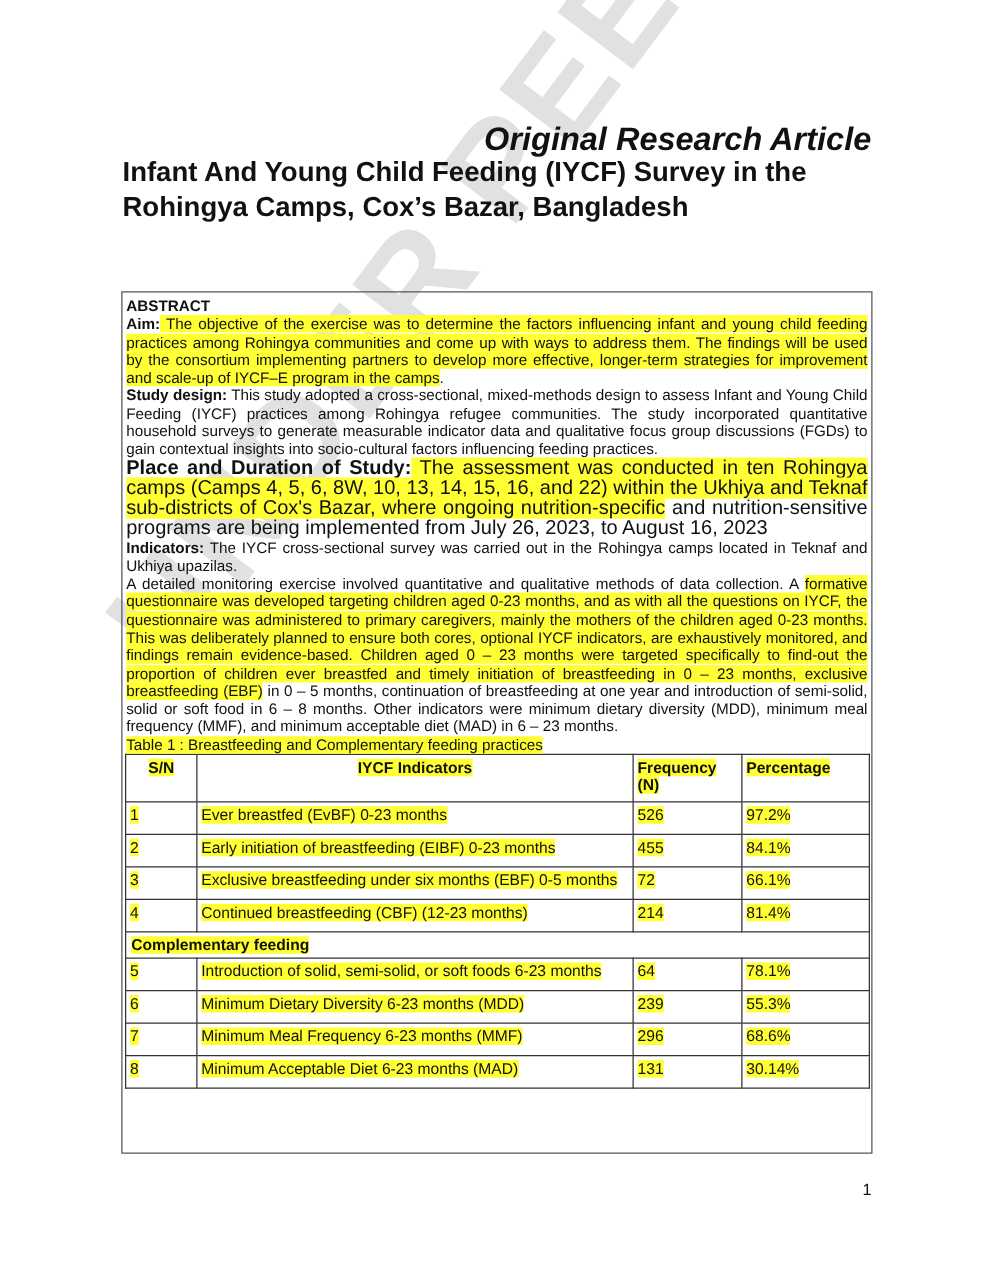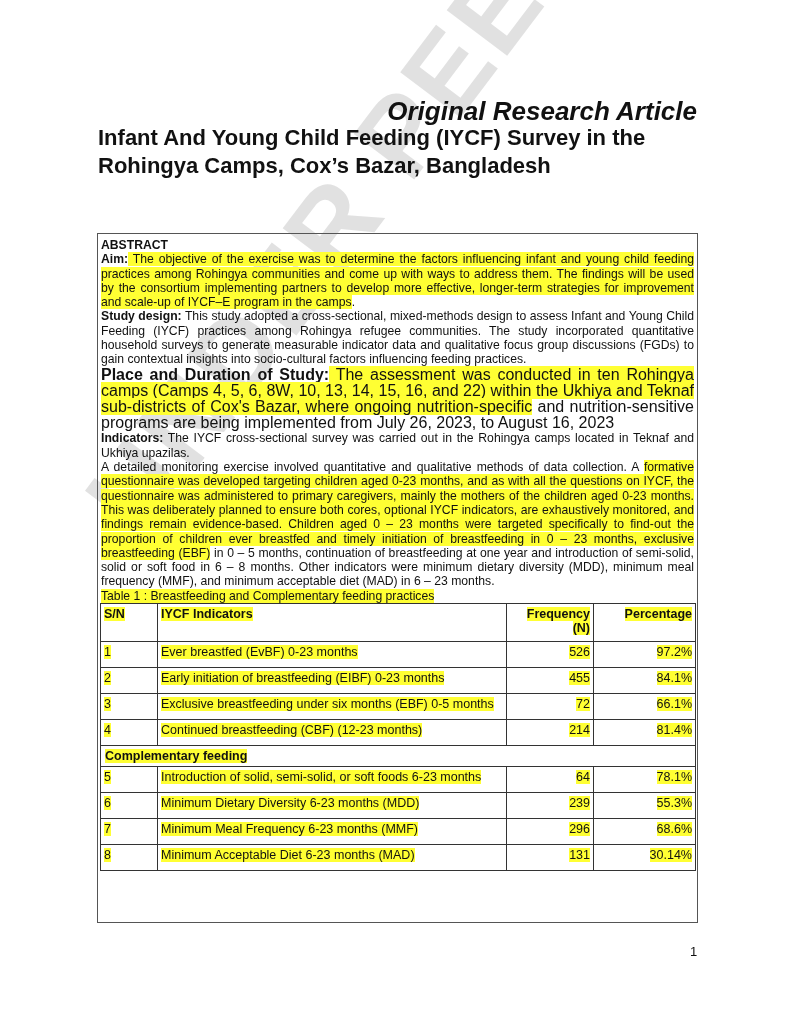--- a/index.html
+++ b/index.html
@@ -12,22 +12,22 @@
            font-size: 22px; font-weight: bold; line-height: 28px; margin: 0; }
   .abstract-box { position: absolute; left: 97px; top: 233px; width: 601px; height: 690px;
                   border: 1.5px solid #555; box-sizing: border-box; padding: 4px 3px 0 3px; }
   .abstract-box p { margin: 0; font-size: 12.2px; line-height: 14.3px; text-align: justify; }
   .abstract-box p.big { font-size: 16px; line-height: 16.2px; }
   .abstract-heading { font-size: 12.2px; font-weight: bold; line-height: 14px; margin: 0; }
   .label { font-weight: bold; }
   .table-caption { font-size: 12.5px; font-weight: normal; line-height: 15px; margin: 0; }
   table { border-collapse: collapse; width: 596px; margin-left: -1px; font-size: 12.5px; }
   td, th { border: 1px solid #333; vertical-align: top; padding: 3px 3px; line-height: 14px; }
-  th { font-weight: bold; text-align: left; height: 31px; }
-  th.c, td.c { text-align: right; }
+  th { font-weight: bold; text-align: center; height: 31px; }
+  th.c, td.c { text-align: left; }
   td { height: 19px; }
   td.section { font-weight: bold; height: 14px; padding: 3px 4px; }
   .col-sn { width: 50px; }
   .col-ind { width: 342px; }
   .col-freq { width: 80px; }
   .watermark { position: absolute; left: 60px; top: 480px; font-size: 110px; font-weight: bold;
                color: rgba(170,170,170,0.35); transform: rotate(-53deg); transform-origin: left top;
                letter-spacing: 4px; pointer-events: none; white-space: nowrap; }
   .page-number { position: absolute; left: 690px; top: 944px; font-size: 13px; margin: 0; }
 </style>

